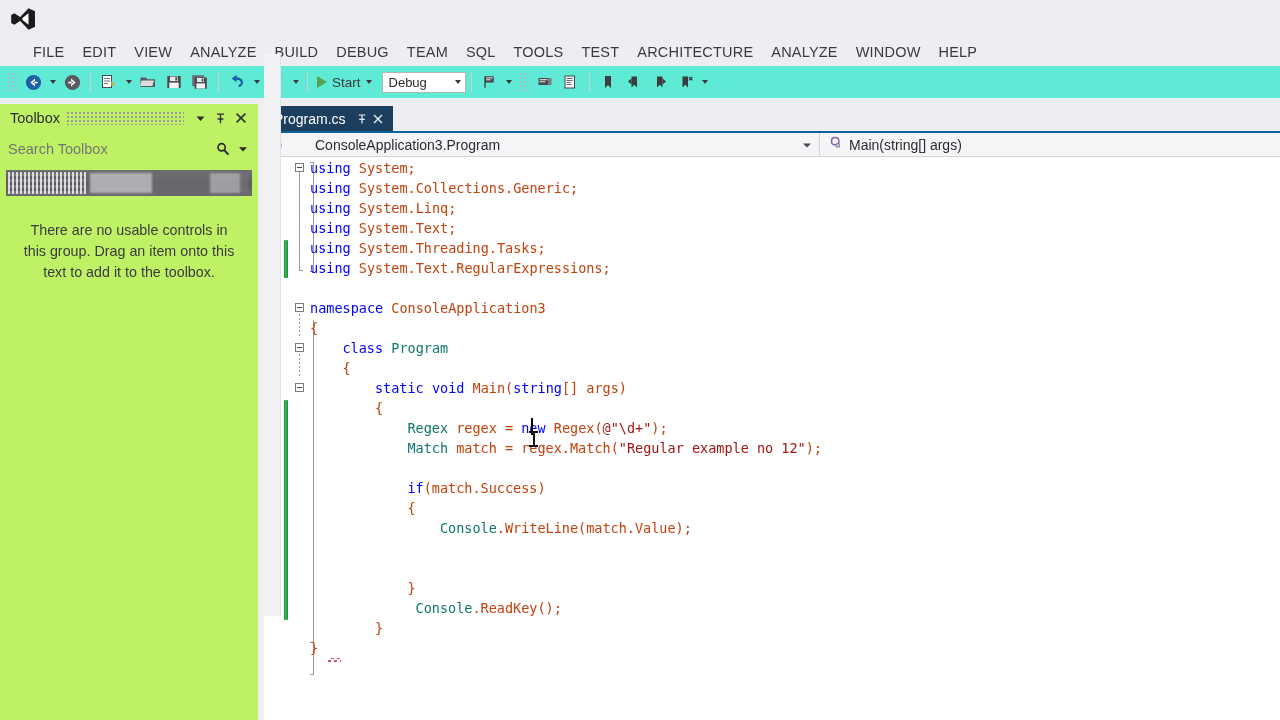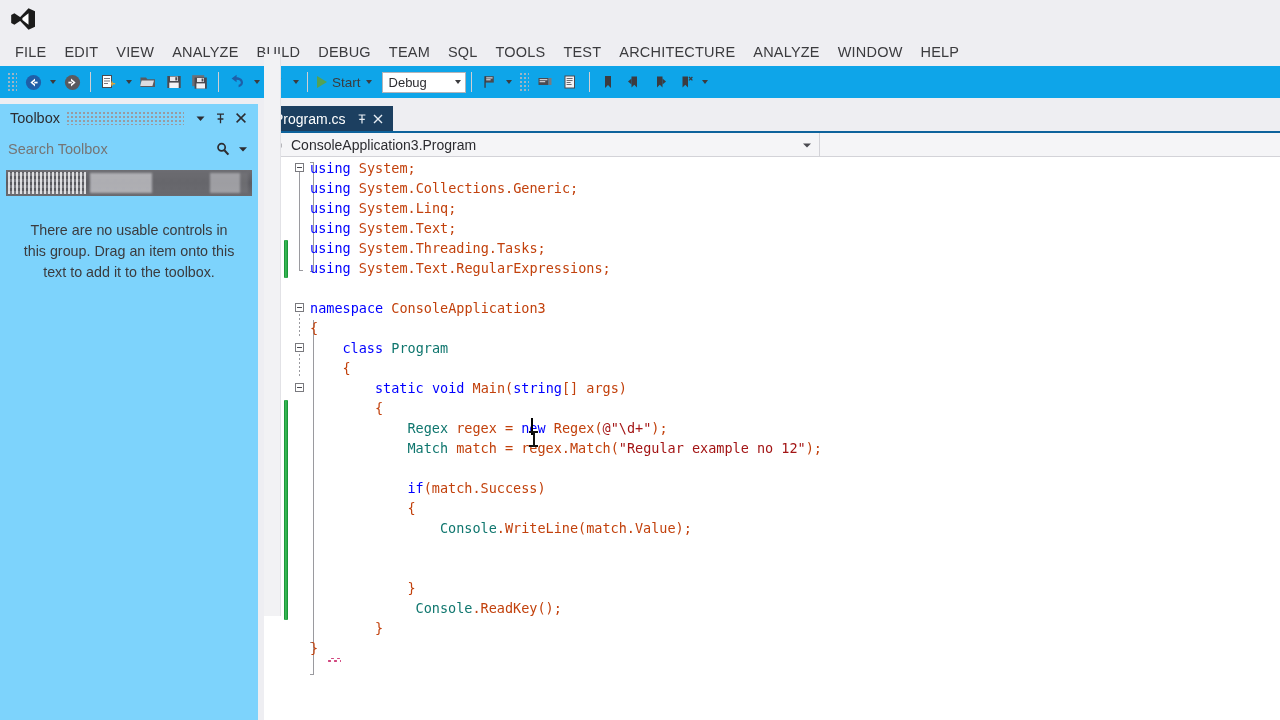--- a/index.html
+++ b/index.html
@@ -22,31 +22,31 @@
     display: flex; align-items: center; justify-content: center;
   }
   .title-text {
     font-size: 15px; color: #4c4c50; letter-spacing: .1px;
     font-family: "Liberation Sans", sans-serif;
   }
 
   
   .menubar {
     position: absolute; left: 0; top: 38px; width: 1280px; height: 28px;
-    background: #eeeef2; display: flex; align-items: center; padding-left: 6px;
+    background: #eeeef2; display: flex; align-items: center; padding-left: 24px;
   }
   .menu-item {
     font-size: 14.5px; color: #3b3b3e; padding: 2px 9px; cursor: default;
     letter-spacing: .2px; white-space: nowrap;
   }
 
   
   .toolbar {
     position: absolute; left: 0; top: 66px; width: 1280px; height: 32px;
-    background: #0ea5e9; display: flex; align-items: center; padding-left: 4px;
+    background: #5eead4; display: flex; align-items: center; padding-left: 4px;
   }
   .tb-grip { width: 10px; height: 20px; margin: 0 3px;
     background-image: radial-gradient(#b8b8bd 38%, transparent 40%);
     background-size: 4px 4px; opacity: .85; }
   .tb-btn { width: 26px; height: 24px; display: flex; align-items: center;
     justify-content: center; cursor: default; }
   .tb-drop { width: 13px; height: 24px; display: flex; align-items: center;
     justify-content: center; cursor: default; }
   .tb-sep { width: 1px; height: 20px; background: #cfcfd4; margin: 0 5px; }
   .caret-dn { width: 0; height: 0; border-left: 3.5px solid transparent;
@@ -60,21 +60,21 @@
   .combo {
     width: 84px; height: 21px; background: #fff; border: 1px solid #b4b4b9;
     display: flex; align-items: center; justify-content: space-between;
     padding: 0 4px 0 6px; margin-left: 6px; cursor: default;
   }
   .combo-label { font-size: 13px; color: #2c2c30; }
 
   
   .toolbox {
     position: absolute; left: 0; top: 104px; width: 258px; height: 616px;
-    background: #7dd3fc;
+    background: #bef264;
   }
   .tbx-header { display: flex; align-items: center; height: 28px; padding: 0 6px 0 10px; }
   .tbx-title { font-size: 14.5px; color: #2c2c30; margin-right: 6px; white-space: nowrap; }
   .tbx-dots { flex: 1; height: 14px;
     background-image: radial-gradient(#9a9aa0 40%, transparent 42%);
     background-size: 4px 4px; background-position: 0 4px;
     margin-right: 6px; max-width: 118px; }
   .tbx-icon-btn { width: 18px; height: 18px; display: flex; align-items: center;
     justify-content: center; cursor: default; margin-left: 2px; }
   .tbx-search {
@@ -142,21 +142,21 @@
   }
 
   
   .navbar {
     position: absolute; left: 0; top: 29px; width: 1016px; height: 24px;
     background: #f5f5f7; display: flex; align-items: center;
     border-bottom: 1px solid #d3d3d8;
   }
   .nav-left {
     width: 556px; height: 24px; display: flex; align-items: center;
-    padding-left: 6px; border-right: 1px solid #d3d3d8;
+    padding-left: 6px; border-right: 1px solid #d3d3d8; gap: 24px;
   }
   .nav-right { flex: 1; height: 24px; display: flex; align-items: center; padding-left: 8px; }
   .nav-text { font-size: 14px; color: #2c2c30; margin-left: 6px; white-space: nowrap; }
   .nav-caret { margin-left: auto; margin-right: 7px; }
 
   
   .code-surface {
     position: absolute; left: 0; top: 54px; width: 1016px; height: 562px;
     background: #ffffff; overflow: hidden;
   }
@@ -503,20 +503,31 @@
             <rect x="8.5" y="9.5" width="2" height="2" fill="#d8d8dc"></rect>
           </svg>
         </span>
         <span class="nav-text">ConsoleApplication3.Program</span>
         <span class="nav-caret">
           <svg width="10" height="10" viewBox="0 0 10 10">
               <path d="M1 3.4 L9 3.4 L5 7.4 Z" fill="#4a4a50"></path>
             </svg>
         </span>
       </div>
+      <div class="nav-right">
+        <span>
+          <svg width="15" height="15" viewBox="0 0 15 15">
+            <path d="M7.2 2.6 C9.4 2.6 10.9 4.2 10.9 6.2 C10.9 8.2 9.4 9.8 7.2 9.8
+                     C5 9.8 3.5 8.2 3.5 6.2 C3.5 4.2 5 2.6 7.2 2.6 Z" fill="none" stroke="#8a5ea8" stroke-width="1.5"></path>
+            <rect x="7.8" y="8.4" width="4" height="4" fill="#7a7a80"></rect>
+            <rect x="8.7" y="9.3" width="2.2" height="2.2" fill="#d8d8dc"></rect>
+          </svg>
+        </span>
+        <span class="nav-text">Main(string[] args)</span>
+      </div>
     </div>
 
     <div class="code-surface">
 
       <div class="glyph-margin"></div>
 
       <div class="change-bar" style="top:82px; height:38px;"></div>
       <div class="change-bar" style="top:242px; height:220px;"></div>
 
       <div class="outline-col">

